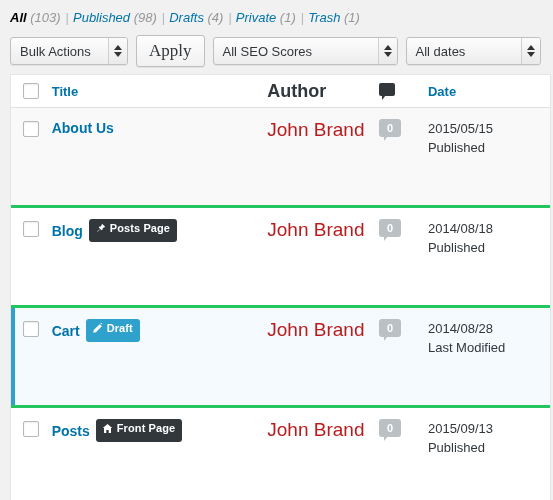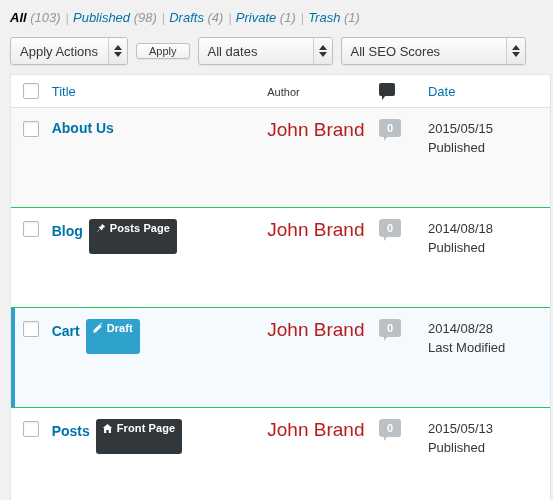--- a/index.html
+++ b/index.html
@@ -78,62 +78,62 @@
   .arr-dn { border-top: 5px solid #333; }
 
   .sel-bulk { width: 118px; }
   .sel-bulk .sel-text { flex: 1; }
   .sel-dates { width: 135px; }
   .sel-dates .sel-text { flex: 1; }
   .sel-seo { width: 185px; }
   .sel-seo .sel-text { flex: 1; }
 
   .btn-apply {
-    height: 16px;
+    height: 32px;
     padding: 0 12px;
-    font-size: 11px;
+    font-size: 17px;
     color: #32373c;
     border: 1px solid #bfbfbf;
     border-radius: 3px;
     background: linear-gradient(#fdfdfd, #f1f1f1);
     box-shadow: 0 1px 0 rgba(0,0,0,.06);
     cursor: pointer;
-    font-family: Liberation Sans, sans-serif;
+    font-family: Liberation Serif, serif;
   }
 
   
   .wp-list-table {
     width: 541px;
     margin-left: 10px;
     border-collapse: separate;
     border-spacing: 0;
     background: #fff;
     border: 1px solid #e5e5e5;
     border-bottom: none;
     font-size: 13px;
   }
   .wp-list-table thead th {
     background: #fff;
     border-bottom: 1px solid #e1e1e1;
     text-align: left;
     vertical-align: middle;
     height: 33px;
     padding: 0;
-    font-weight: 400;
+    font-weight: 700;
   }
   .th-cb   { width: 40px;  padding-left: 12px !important; }
   .th-title{ width: 212px; }
   .th-auth { width: 110px; }
   .th-com  { width: 48px;  }
   .th-date { width: 120px; }
 
   .wp-list-table thead a {
     color: #0073aa; text-decoration: none; font-size: 13px;
   }
-  .col-static { color: #32373c; font-size: 11px; }
+  .col-static { color: #32373c; font-size: 18px; }
 
   
   .cb {
     width: 16px; height: 16px;
     border: 1px solid #b4b9be;
     background: #fff;
     border-radius: 2px;
     box-shadow: inset 0 1px 2px rgba(0,0,0,.07);
     display: inline-block;
     vertical-align: middle;
@@ -157,21 +157,21 @@
     border-bottom: 5px solid transparent;
   }
 
   
   .wp-list-table tbody tr { background: #fff; }
   .wp-list-table tbody tr.alt { background: #f9f9f9; }
   .wp-list-table tbody tr.current-row { background: #f4fafe; }
   .wp-list-table tbody td {
     vertical-align: top;
     padding: 11px 0 0 0;
-    border-bottom: 1px solid #22c55e;
+    border-bottom: 3px solid #22c55e;
     height: 100px;
   }
   .wp-list-table tbody tr.current-row td.cell-cb {
     box-shadow: inset 4px 0 0 #2ea2cc;
   }
   .cell-cb { padding-left: 12px !important; }
   .cell-cb .cb { margin-top: 2px; }
 
   .row-title {
     color: #0073aa;
@@ -210,21 +210,21 @@
   .date-cell { color: #32373c; font-size: 13px; line-height: 19px; }
   .date-status { display: block; }
 
   
   .badge {
     display: inline-flex;
     align-items: center;
     gap: 4px;
     vertical-align: 2px;
     margin-left: 6px;
-    padding: 3px 7px 20px 6px;
+    padding: 3px 7px 8px 6px;
     border-radius: 3px;
     font-size: 11px;
     font-weight: 700;
     color: #fff;
     letter-spacing: .1px;
     line-height: 12px;
     cursor: pointer;
   }
   .badge-dark { background: #32373c; }
   .badge-blue { background: #2ea2cc; align-items: flex-end; }
@@ -233,39 +233,39 @@
 </head>
 <body>
 
 <div class="page">
 
   <ul class="subsubsub" id="subsubsub"><span class="f-item"><a href="#" class="current">All</a><span class="count"> (103)</span></span><span class="sep">|</span><span class="f-item"><a href="#">Published</a><span class="count"> (98)</span></span><span class="sep">|</span><span class="f-item"><a href="#">Drafts</a><span class="count"> (4)</span></span><span class="sep">|</span><span class="f-item"><a href="#">Private</a><span class="count"> (1)</span></span><span class="sep">|</span><span class="f-item"><a href="#">Trash</a><span class="count"> (1)</span></span></ul>
 
   <div class="tablenav">
 
     <div class="selectwrap sel-bulk">
-      <span class="sel-text">Apply Actions</span>
+      <span class="sel-text">Bulk Actions</span>
       <span class="sel-arrows">
         <span class="arr-up"></span>
         <span class="arr-dn"></span>
       </span>
     </div>
 
     <button class="btn-apply">Apply</button>
 
-    <div class="selectwrap sel-dates">
-      <span class="sel-text">All dates</span>
+    <div class="selectwrap sel-seo">
+      <span class="sel-text">All SEO Scores</span>
       <span class="sel-arrows">
         <span class="arr-up"></span>
         <span class="arr-dn"></span>
       </span>
     </div>
 
-    <div class="selectwrap sel-seo">
-      <span class="sel-text">All SEO Scores</span>
+    <div class="selectwrap sel-dates">
+      <span class="sel-text">All dates</span>
       <span class="sel-arrows">
         <span class="arr-up"></span>
         <span class="arr-dn"></span>
       </span>
     </div>
 
   </div>
 
   <table class="wp-list-table">
     <thead>
@@ -338,20 +338,20 @@
               <span>
                 <svg width="11" height="11" viewBox="0 0 20 20" fill="#fff" aria-hidden="true">
                   <path d="M10 2L1.5 9.3h2.2V18h4.1v-5.2h4.4V18h4.1V9.3h2.2L10 2z"></path>
                 </svg>
               </span>
               <span>Front Page</span>
             </span></td>
           <td><a href="#" class="author-link">John Brand</a></td>
           <td><span class="post-com-count">0</span></td>
           <td class="date-cell">
-            <span class="date-status">2015/05/13</span>
+            <span class="date-status">2015/09/13</span>
             <span class="date-status">Published</span>
           </td>
         </tr>
       </tbody>
   </table>
 
 </div>
 
 </body></html>

